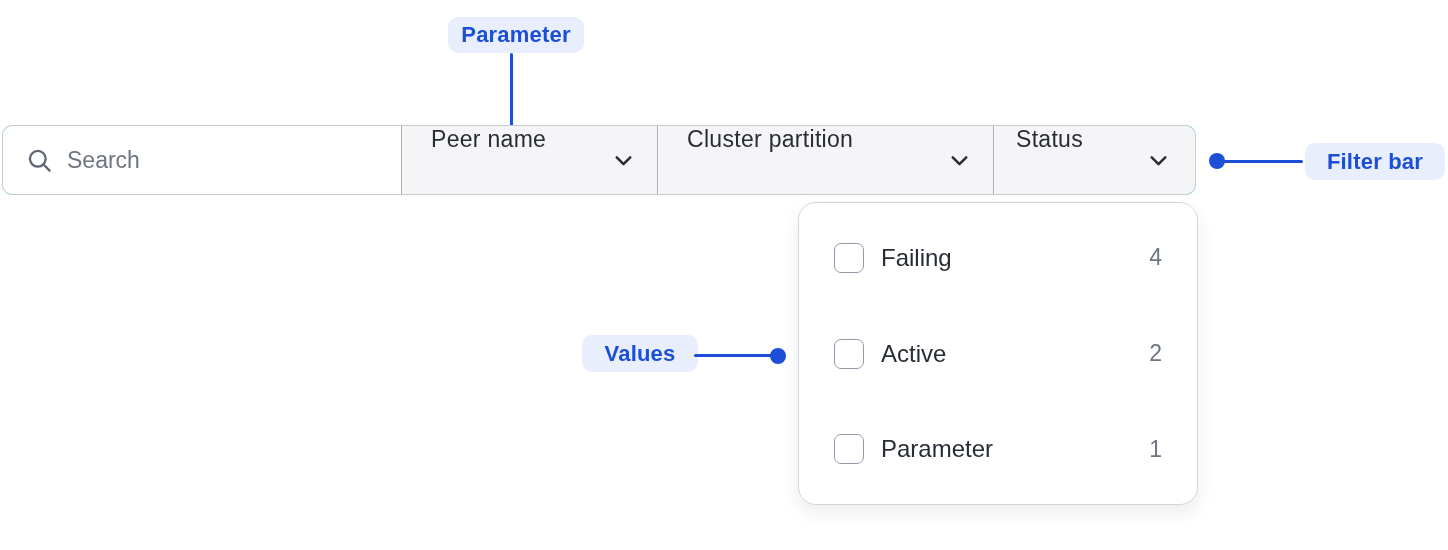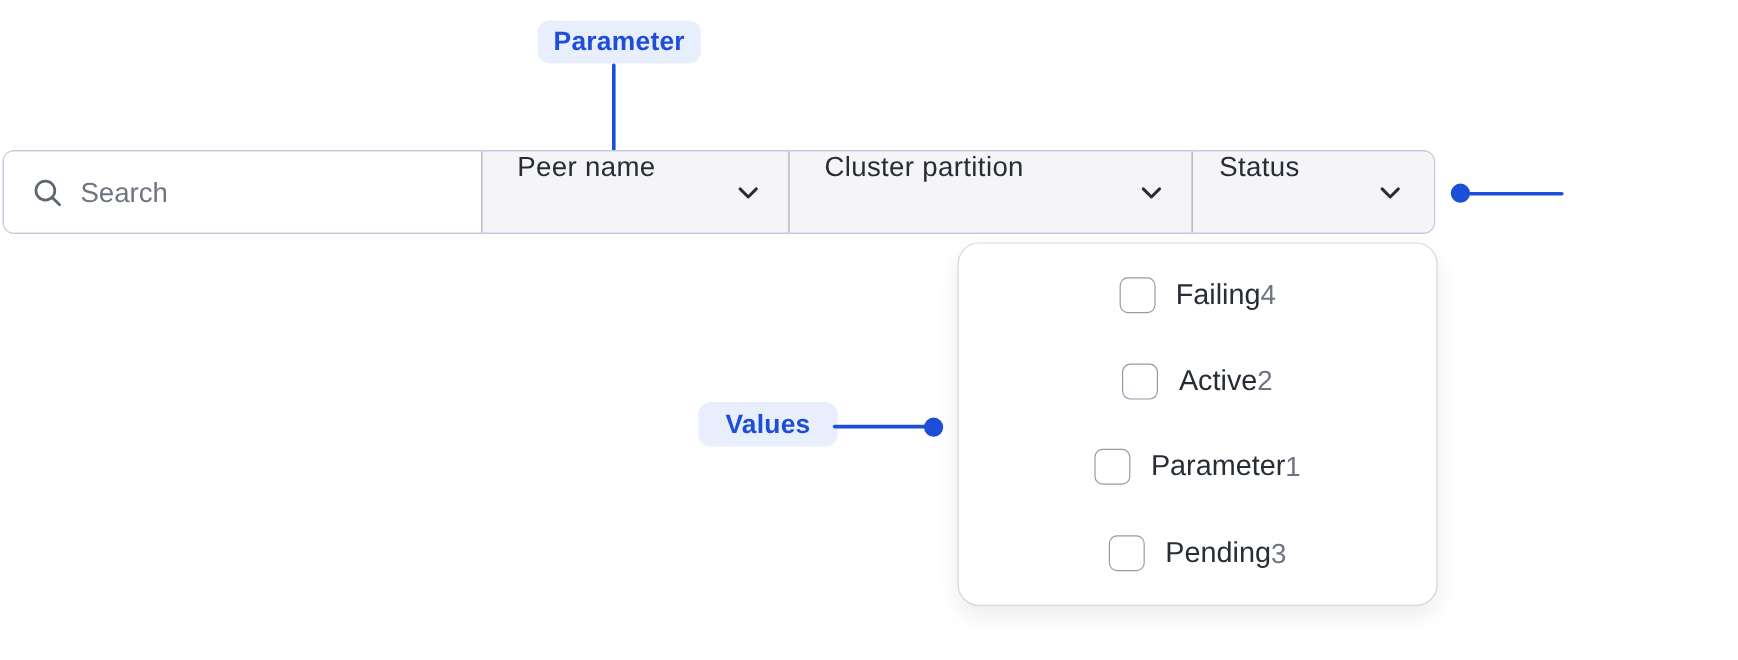--- a/index.html
+++ b/index.html
@@ -21,21 +21,21 @@
   .leader { position: absolute; background: #1d4ed8; border-radius: 2px; }
   .leader-dot {
     position: absolute; width: 16px; height: 16px;
     background: #1d4ed8; border-radius: 50%;
   }
 
   
   .filter-bar {
     position: absolute; left: 2px; top: 125px; width: 1194px; height: 70px;
     display: flex; align-items: stretch;
-    background: #c4b5fd;
+    background: #5eead4;
     border: 1.5px solid #c5cad2; border-radius: 10px;
     overflow: hidden;
   }
   .fb-search {
     display: flex; align-items: center;
     width: 398px; background: #ffffff;
     padding: 0 18px 0 23px; gap: 14px;
   }
   .fb-search svg { flex: 0 0 auto; display: block; }
   .fb-search input {
@@ -58,21 +58,20 @@
   .dd-status { flex: 1; padding-left: 22px; padding-right: 24px; }
 
   
   .panel {
     position: absolute; left: 798px; top: 202px; width: 400px; height: 303px;
     background: #ffffff;
     border: 1.5px solid #d3d7dd; border-radius: 18px;
     box-shadow: 0 8px 18px rgba(23, 28, 38, 0.08);
     display: flex; flex-direction: column;
     padding: 7px 0;
-    align-items: center;
   }
   .opt-row {
     flex: 1; display: flex; align-items: center;
     padding: 0 35px; cursor: pointer;
   }
   .opt-row input[type="checkbox"] {
     appearance: none; -webkit-appearance: none;
     width: 30px; height: 30px;
     border: 1.5px solid #949ba8; border-radius: 7px;
     background: #ffffff; cursor: pointer; flex: 0 0 auto;
@@ -122,20 +121,21 @@
       <span class="chev">
         <svg width="25" height="25" viewBox="0 0 24 24" fill="none" stroke="currentColor" stroke-width="2.4" stroke-linecap="round" stroke-linejoin="round">
           <path d="M5.5 9l6.5 6.5L18.5 9"></path>
         </svg>
       </span>
     </div>
   </div>
 
   <div class="leader-dot" style="left:1209px; top:153px;"></div>
   <div class="leader" style="left:1217px; top:160px; width:86px; height:3px;"></div>
+  <div class="ann-badge" style="left:1305px; top:143px; width:140px; height:37px;">Filter bar</div>
 
   <div class="panel">
 
     <label class="opt-row">
       <input type="checkbox" style="">
       <span class="opt-label">Failing</span>
       <span class="opt-count">4</span>
     </label>
 
     <label class="opt-row">
@@ -143,24 +143,19 @@
       <span class="opt-label">Active</span>
       <span class="opt-count">2</span>
     </label>
 
     <label class="opt-row">
       <input type="checkbox" style="">
       <span class="opt-label">Parameter</span>
       <span class="opt-count">1</span>
     </label>
 
-    <label class="opt-row">
-      <input type="checkbox" style="">
-      <span class="opt-label">Pending</span>
-      <span class="opt-count">3</span>
-    </label>
   </div>
 
   <div class="ann-badge" style="left:582px; top:335px; width:116px; height:37px;">Values</div>
   <div class="leader" style="left:694px; top:354px; width:82px; height:3px;"></div>
   <div class="leader-dot" style="left:770px; top:348px;"></div>
 
 </div>
 
 </body></html>

